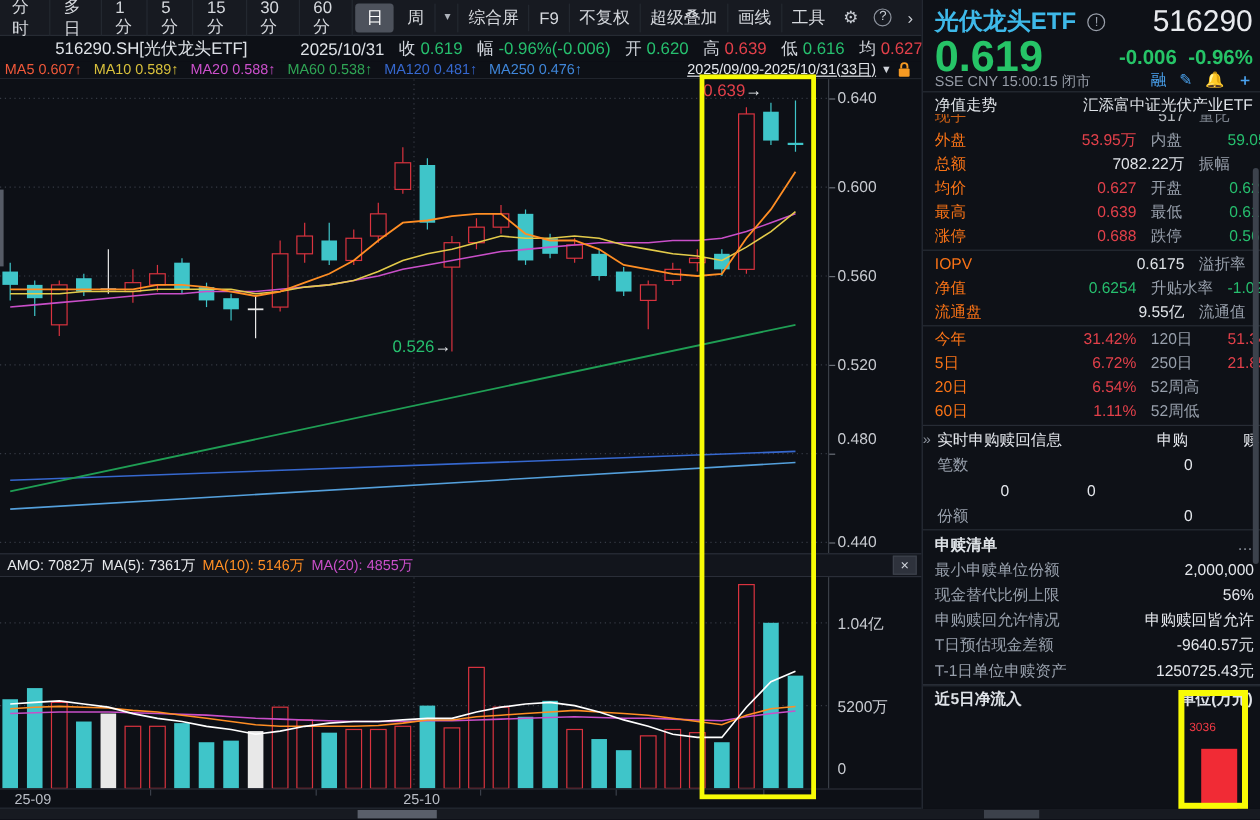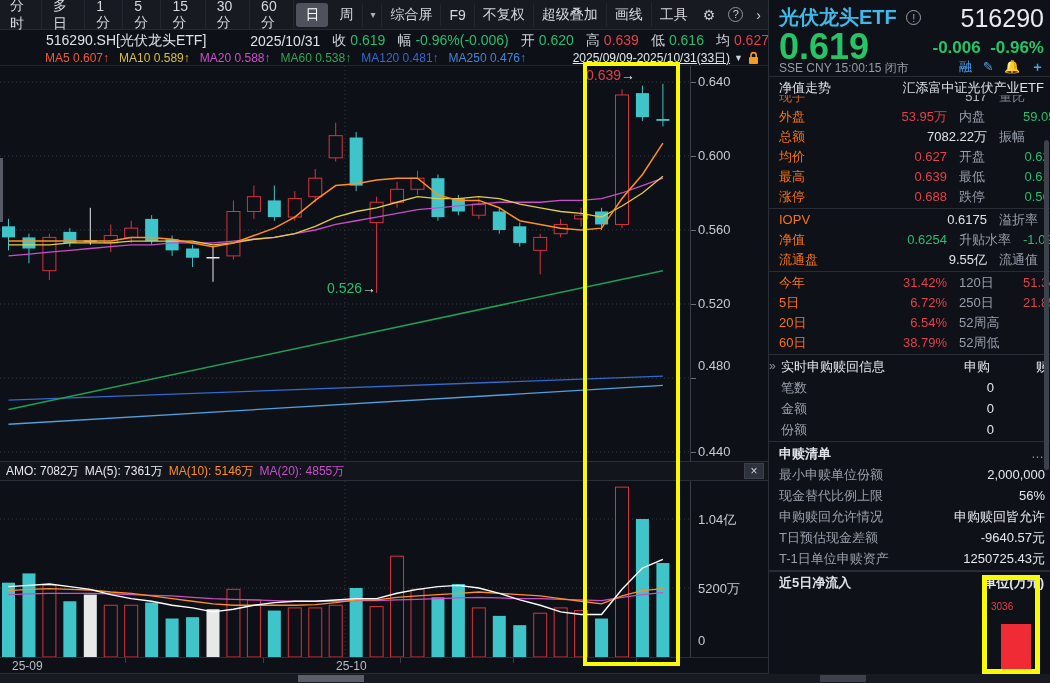--- a/index.html
+++ b/index.html
@@ -151,21 +151,21 @@
   </div>
 
   <div id="quotebar">
     <span class="c-w">516290.SH[光伏龙头ETF]</span>
     <span class="c-w">2025/10/31</span>
     <span id="quote-fields"><span class="qlbl">收</span><span class="c-g">0.619</span><span class="qlbl">幅</span><span class="c-g">-0.96%(-0.006)</span><span class="qlbl">开</span><span class="c-g">0.620</span><span class="qlbl">高</span><span class="c-r">0.639</span><span class="qlbl">低</span><span class="c-g">0.616</span><span class="qlbl">均</span><span class="c-r">0.627</span><span class="qlbl">量</span><span class="c-w">113万</span></span>
     <span id="wp-badge">WP</span>
   </div>
 
   <div id="mabar">
-    <div id="ma-items" style="display:flex;margin-left:41px;">
+    <div id="ma-items" style="display:flex;">
         <span class="ma-item" style="color: rgb(240, 88, 58);">MA5 0.607↑</span>
         <span class="ma-item" style="color: rgb(216, 192, 60);">MA10 0.589↑</span>
         <span class="ma-item" style="color: rgb(204, 80, 204);">MA20 0.588↑</span>
         <span class="ma-item" style="color: rgb(47, 165, 85);">MA60 0.538↑</span>
         <span class="ma-item" style="color: rgb(54, 104, 207);">MA120 0.481↑</span>
         <span class="ma-item" style="color: rgb(63, 134, 217);">MA250 0.476↑</span>
       </div>
     <div id="mabar-right">
       <span id="date-range">2025/09/09-2025/10/31(33日)</span>
       <span id="range-caret">▼</span>
@@ -447,39 +447,38 @@
             <span class="v2 c-r">21.85%</span>
           </div>
           <div class="srow">
             <span class="l1">20日</span>
             <span class="v1 c-r">6.54%</span>
             <span class="l2">52周高</span>
             <span class="v2 c-w">0.64</span>
           </div>
           <div class="srow">
             <span class="l1">60日</span>
-            <span class="v1 c-r">38.79%</span>
+            <span class="v1 c-r">1.11%</span>
             <span class="l2">52周低</span>
             <span class="v2 c-w">0.37</span>
           </div>
         </div>
         <div class="stat-group">
           <div class="sub-hdr">
             <span class="chev">»</span>
             <span class="t">实时申购赎回信息</span>
             <span class="c1">申购</span>
             <span class="c2">赎回</span>
           </div>
           <div class="sub-row">
             <span class="l">笔数</span>
             <span class="a">0</span>
             <span class="b">0</span>
           </div>
           <div class="sub-row">
-            <span class="l">金额</span>
             <span class="a">0</span>
             <span class="b">0</span>
           </div>
           <div class="sub-row">
             <span class="l">份额</span>
             <span class="a">0</span>
             <span class="b">0</span>
           </div>
         </div>
         <div class="stat-group">

